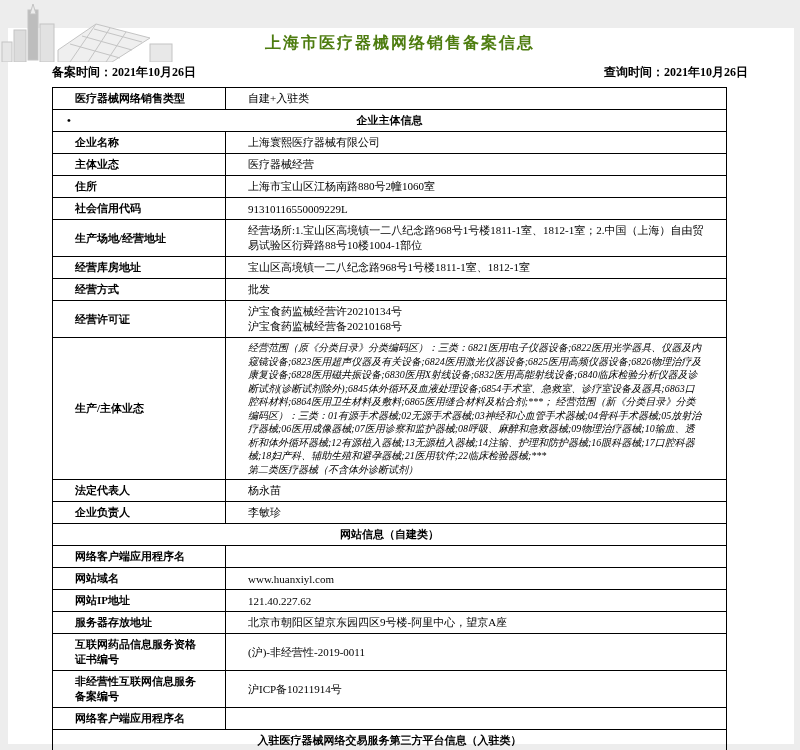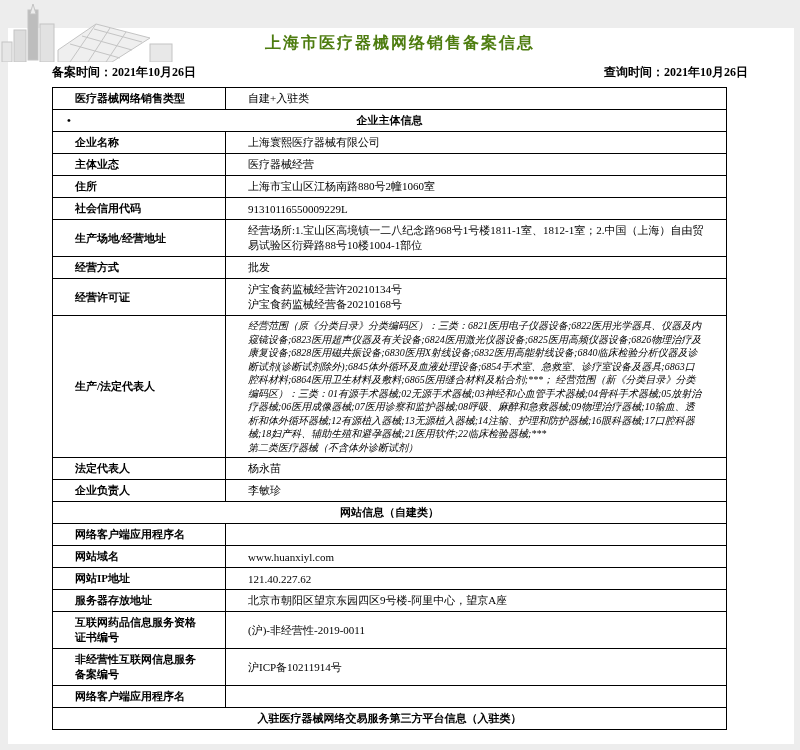--- a/index.html
+++ b/index.html
@@ -107,30 +107,34 @@
       </tr>
       <tr>
         <td class="lbl">社会信用代码</td>
         <td class="val">91310116550009229L</td>
       </tr>
       <tr>
         <td class="lbl">生产场地/经营地址</td>
         <td class="val">经营场所:1.宝山区高境镇一二八纪念路968号1号楼1811-1室、1812-1室；2.中国（上海）自由贸易试验区衍舜路88号10楼1004-1部位</td>
       </tr>
       <tr>
+        <td class="lbl">经营库房地址</td>
+        <td class="val">宝山区高境镇一二八纪念路968号1号楼1811-1室、1812-1室</td>
+      </tr>
+      <tr>
         <td class="lbl">经营方式</td>
         <td class="val">批发</td>
       </tr>
       <tr>
         <td class="lbl">经营许可证</td>
         <td class="val">沪宝食药监械经营许20210134号
 沪宝食药监械经营备20210168号</td>
       </tr>
       <tr>
-        <td class="lbl">生产/法定代表人</td>
+        <td class="lbl">生产/主体业态</td>
         <td class="val scope">经营范围（原《分类目录》分类编码区）：三类：6821医用电子仪器设备;6822医用光学器具、仪器及内窥镜设备;6823医用超声仪器及有关设备;6824医用激光仪器设备;6825医用高频仪器设备;6826物理治疗及康复设备;6828医用磁共振设备;6830医用X射线设备;6832医用高能射线设备;6840临床检验分析仪器及诊断试剂(诊断试剂除外);6845体外循环及血液处理设备;6854手术室、急救室、诊疗室设备及器具;6863口腔科材料;6864医用卫生材料及敷料;6865医用缝合材料及粘合剂;***； 经营范围（新《分类目录》分类编码区）：三类：01有源手术器械;02无源手术器械;03神经和心血管手术器械;04骨科手术器械;05放射治疗器械;06医用成像器械;07医用诊察和监护器械;08呼吸、麻醉和急救器械;09物理治疗器械;10输血、透析和体外循环器械;12有源植入器械;13无源植入器械;14注输、护理和防护器械;16眼科器械;17口腔科器械;18妇产科、辅助生殖和避孕器械;21医用软件;22临床检验器械;***
 第二类医疗器械（不含体外诊断试剂）</td>
       </tr>
       <tr>
         <td class="lbl">法定代表人</td>
         <td class="val">杨永苗</td>
       </tr>
       <tr>
         <td class="lbl">企业负责人</td>
         <td class="val">李敏珍</td>

